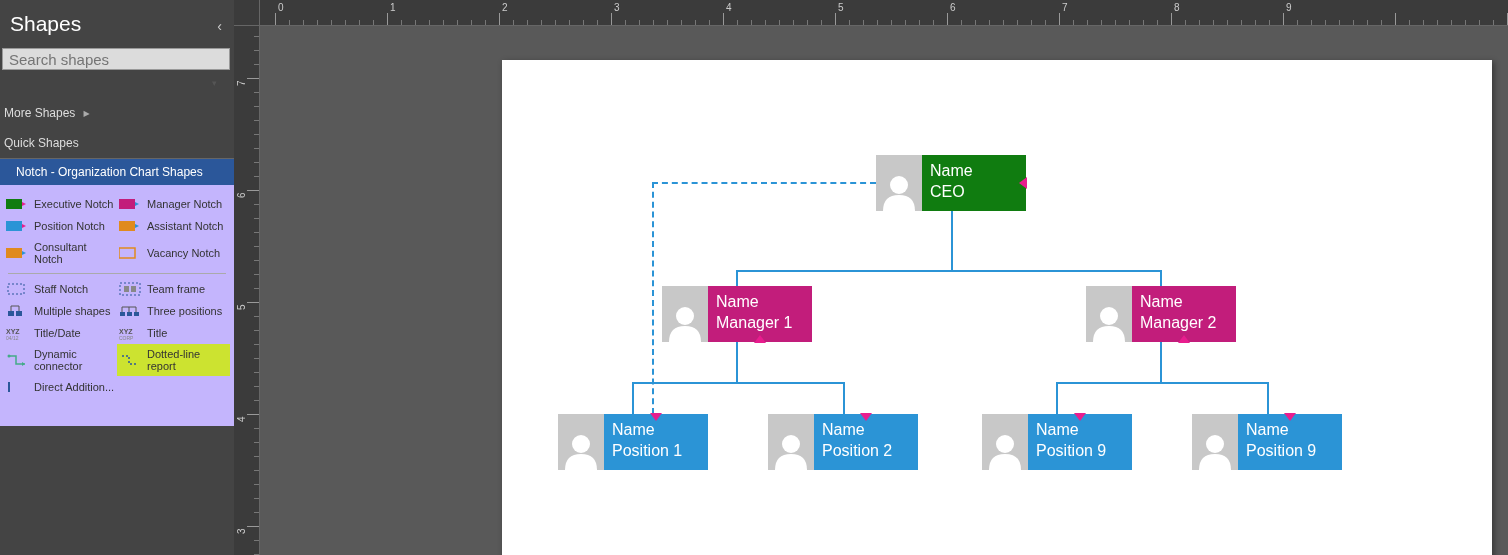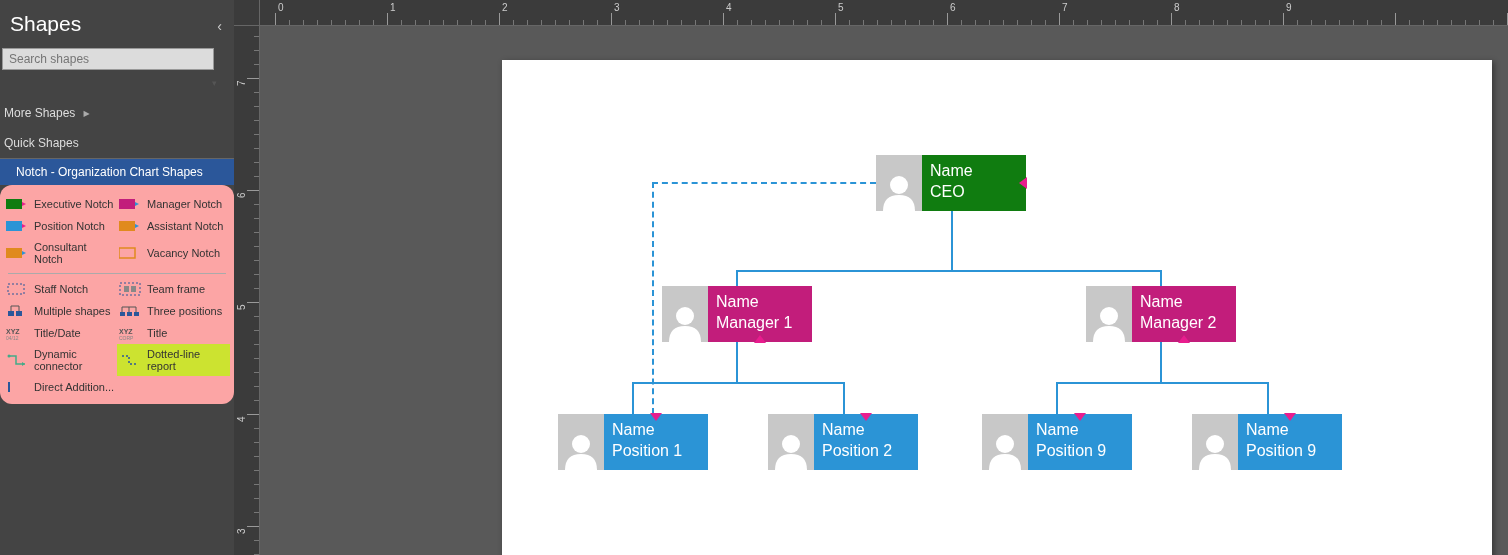--- a/index.html
+++ b/index.html
@@ -4,28 +4,28 @@
 <style>
 * { margin:0; padding:0; box-sizing:border-box; font-family:"Segoe UI",Arial,sans-serif; }
 body { width:1508px; height:555px; background:#595959; overflow:hidden; position:relative; }
 
 
 .sidebar { position:absolute; left:0; top:0; width:234px; height:555px; background:#444444; color:#fff; }
 .sidebar-title { font-size:21px; font-weight:300; padding:12px 10px 8px 10px; color:#fff; }
 .collapse-chevron { position:absolute; right:12px; top:18px; color:#ccc; font-size:14px; }
 
 .search-wrap { padding:4px 2px 10px 2px; }
-.search-input { width:212px; height:22px; background:#dcdcdc; border:1px solid #999; font-size:12px; padding:2px 6px; color:#a21caf; }
+.search-input { width:228px; height:22px; background:#dcdcdc; border:1px solid #999; font-size:15px; padding:2px 6px; color:#a21caf; }
 .search-dropdown { position:absolute; right:10px; top:78px; width:12px; height:12px; font-size:9px; color:#555; }
 
 .nav-link { font-size:12px; color:#ddd; padding:8px 4px; display:flex; align-items:center; }
 .nav-link .arrow { margin-left:8px; font-size:8px; color:#aaa; }
 .stencil-header { font-size:12px; color:#fff; background:#2b579a; padding:6px 16px; border-top:1px solid #666; }
 
-.shape-list { background:#fca5a5; color:#333; padding:8px 4px 6px 4px;border-radius:12px; }
+.shape-list { background:#c4b5fd; color:#333; padding:8px 4px 28px 4px; }
 .shape-row { display:flex; }
 .shape-cell { width:50%; display:flex; align-items:center; padding:4px 2px; font-size:11px; color:#333; cursor:pointer; }
 .shape-icon { width:22px; height:14px; margin-right:6px; flex-shrink:0; }
 .shape-label { line-height:1.1; }
 
 .divider { height:1px; background:#aaa; margin:4px 4px; }
 
 .highlight-yellow { background:#cce330; }
 
 

